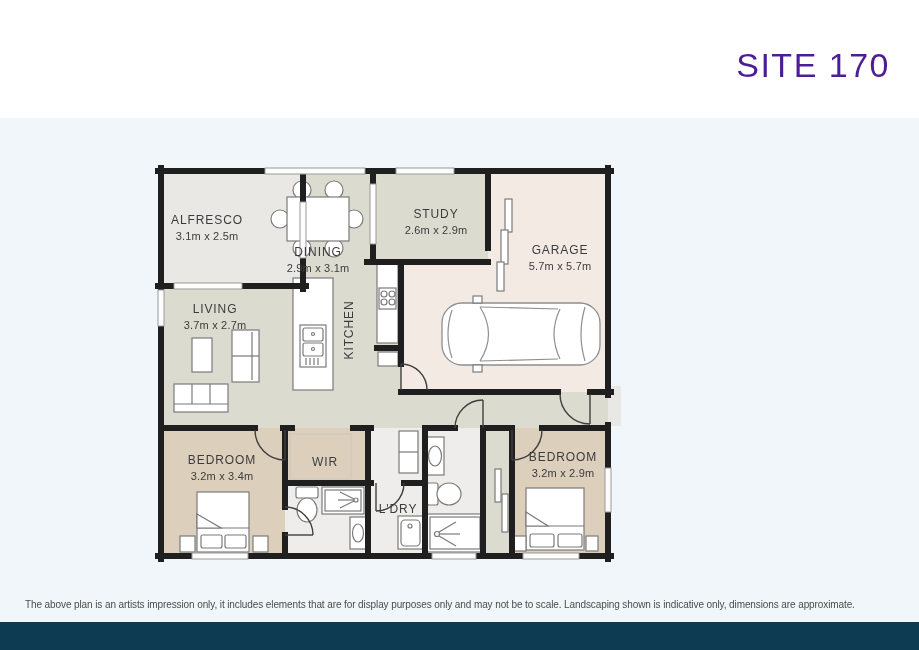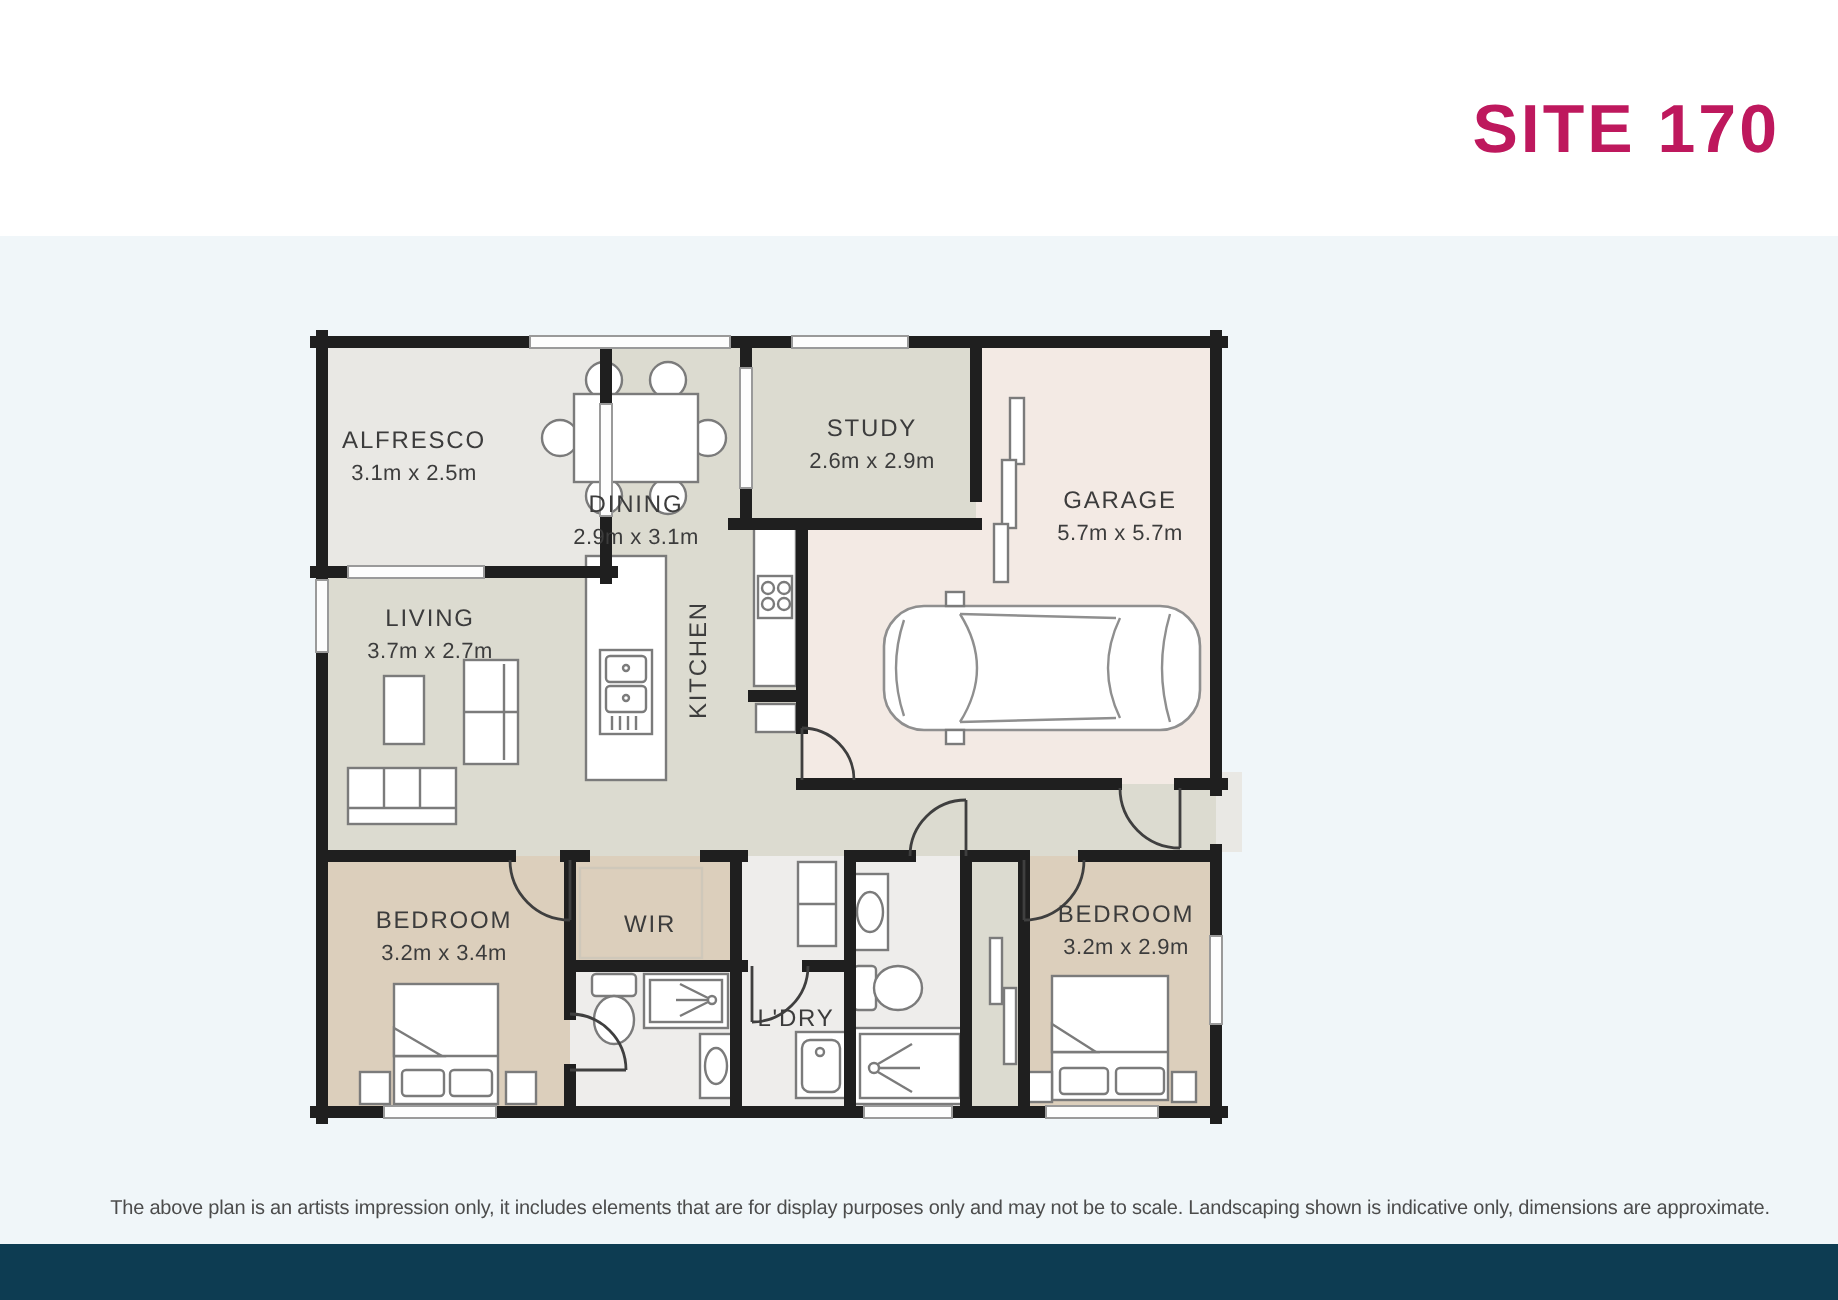--- a/index.html
+++ b/index.html
@@ -3,26 +3,26 @@
 <meta charset="utf-8">
 <style>
   html,body{margin:0;padding:0;}
   body{
     width:919px;height:650px;position:relative;overflow:hidden;
     background:#ffffff;font-family:"Liberation Sans",sans-serif;
   }
   .bg-panel{position:absolute;left:0;top:118px;width:919px;height:504px;background:#f0f6f9;}
   .site-title{
     position:absolute;top:46px;right:29px;
-    font-size:34px;letter-spacing:1.5px;font-weight:700;color:#be185d;
+    font-size:34px;letter-spacing:1.5px;font-weight:400;color:#4c1d95;
     white-space:nowrap;
   }
   .disclaimer{
     position:absolute;left:25px;top:599px;width:890px;
-    font-size:10px;letter-spacing:-0.1px;color:#4c4c4c;white-space:nowrap;text-align:center;
+    font-size:10px;letter-spacing:-0.1px;color:#4c4c4c;white-space:nowrap;
   }
   .bottom-bar{position:absolute;left:0;top:622px;width:919px;height:28px;background:#0d3c52;}
   svg.plan{position:absolute;left:0;top:0;}
   svg text{fill:#3c3c3c;}
   .room-name{font-size:12px;letter-spacing:0.9px;}
   .room-dims{font-size:11px;letter-spacing:0.2px;}
   .furn{fill:#ffffff;stroke:#7b7b7b;stroke-width:1.2;}
   .furn-line{fill:none;stroke:#7b7b7b;stroke-width:1.2;}
   .car-line{fill:none;stroke:#8f8f8f;stroke-width:1.2;}
   .door{fill:none;stroke:#3f3f3f;stroke-width:1.4;}

